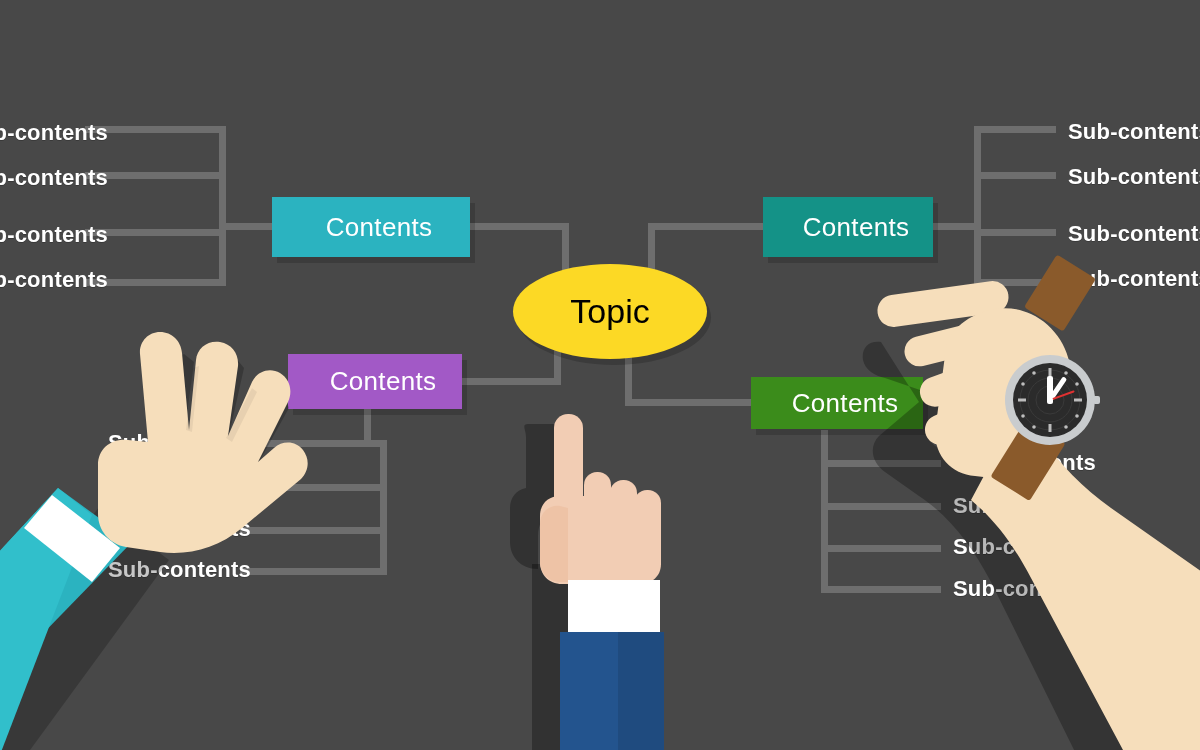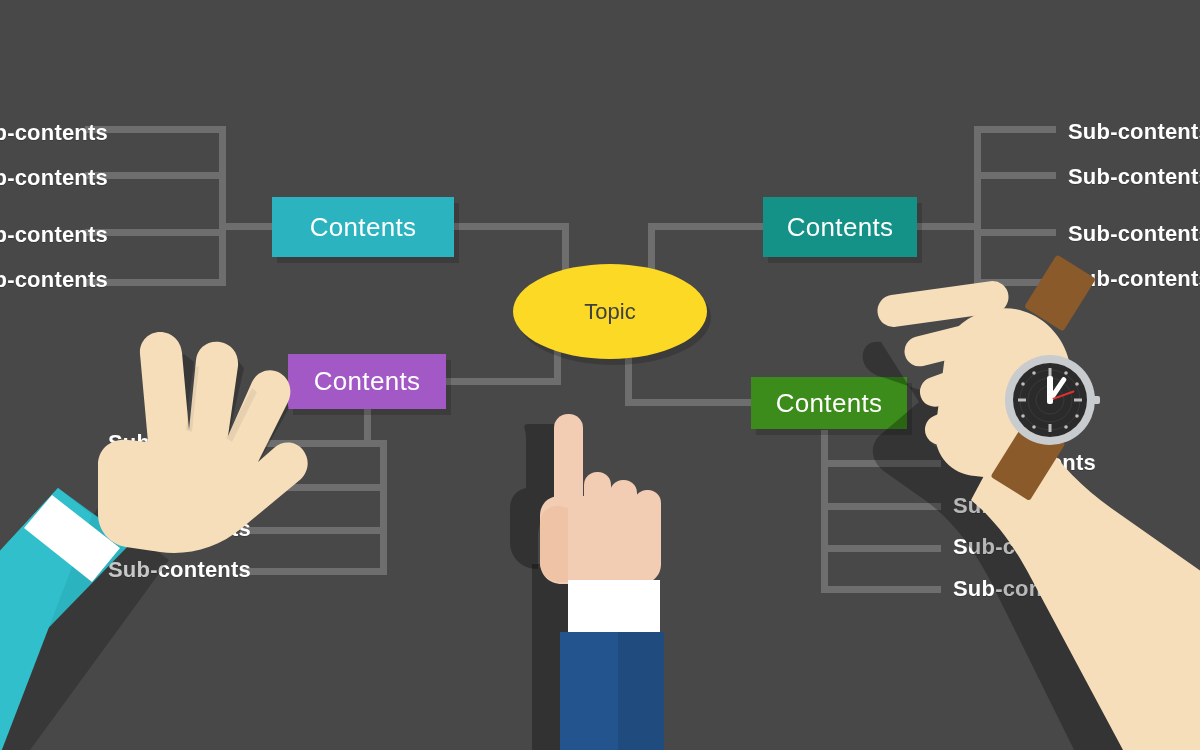--- a/index.html
+++ b/index.html
@@ -40,31 +40,32 @@
   .cbox {
     position: absolute;
     display: flex;
     align-items: center;
     justify-content: center;
     color: #ffffff;
     font-size: 26px;
     font-weight: 500;
     letter-spacing: .3px;
     box-shadow: 5px 6px 0 rgba(0,0,0,0.16);
+    padding-left: 16px;
   }
 
   
   .topic {
     position: absolute;
     border-radius: 50%;
     display: flex;
     align-items: center;
     justify-content: center;
-    color: #404040;
-    font-size: 22px;
+    color: #000000;
+    font-size: 34px;
     font-weight: 400;
     box-shadow: 4px 6px 0 rgba(0,0,0,0.18);
   }
 
   
   .handwrap { position: absolute; }
   svg { display: block; overflow: visible; }
 </style>
 </head>
 <body>

